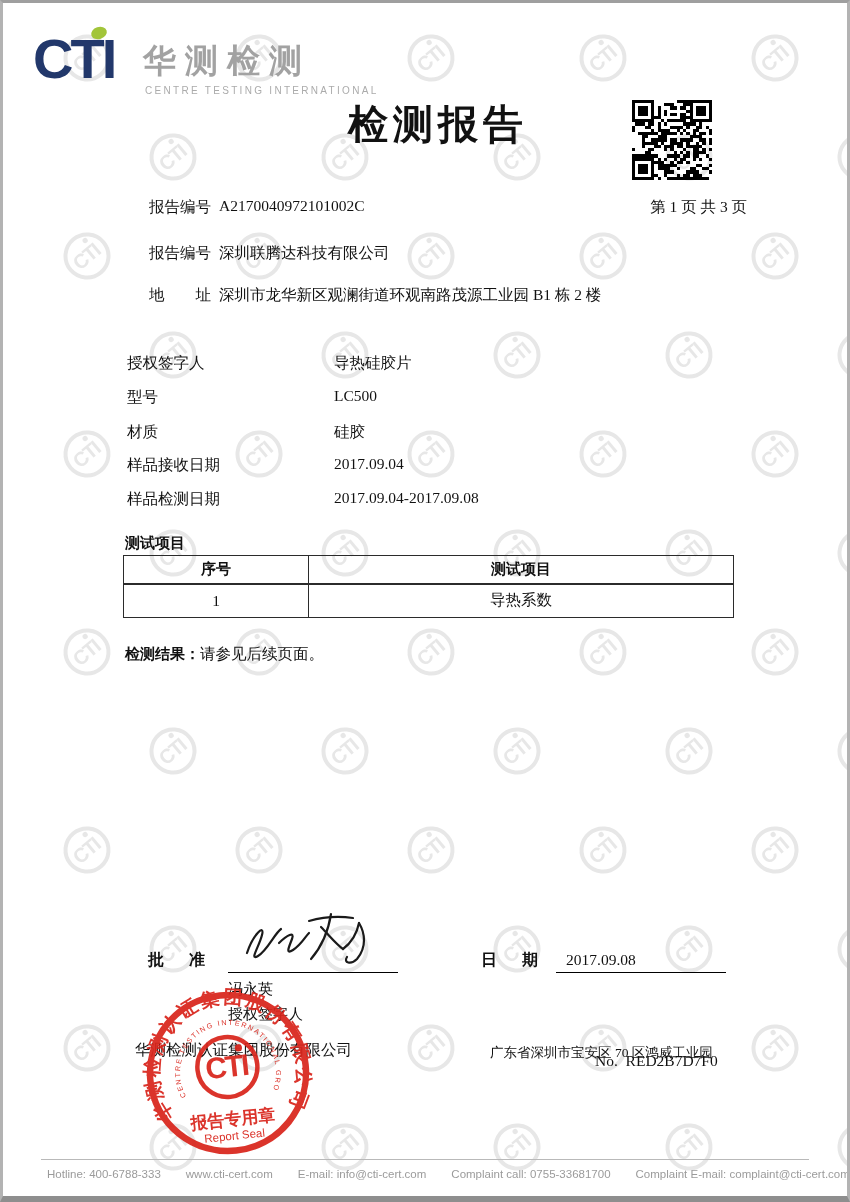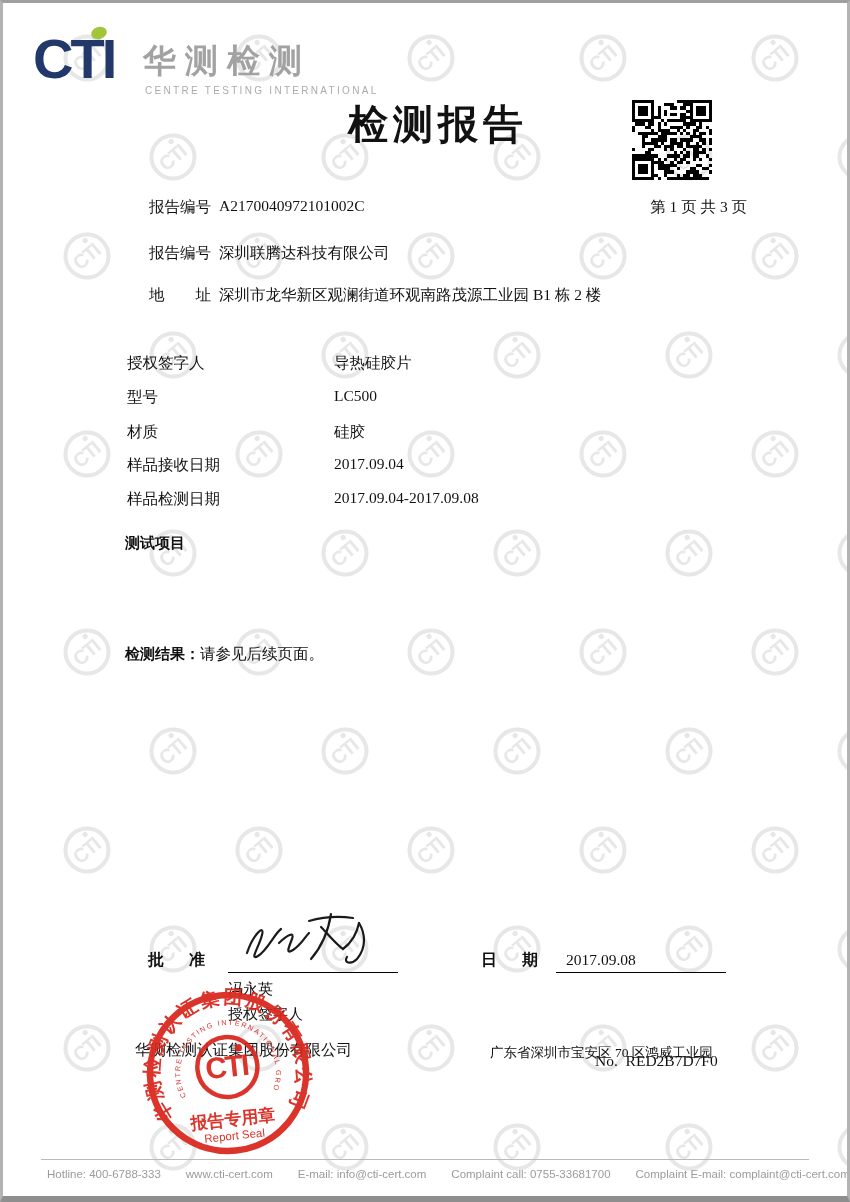--- a/index.html
+++ b/index.html
@@ -759,20 +759,32 @@
     <div class="srow-label" style="top:384px;">型号</div>
     <div class="srow-value" style="top:384px;">LC500</div>
     <div class="srow-label" style="top:419px;">材质</div>
     <div class="srow-value" style="top:419px;">硅胶</div>
     <div class="srow-label" style="top:452px;">样品接收日期</div>
     <div class="srow-value" style="top:452px;">2017.09.04</div>
     <div class="srow-label" style="top:486px;">样品检测日期</div>
     <div class="srow-value" style="top:486px;">2017.09.04-2017.09.08</div>
 
     <div class="tline bold-sans" style="left:122px; top:531px;">测试项目</div>
+    <table id="req-table">
+      <tbody>
+          <tr>
+        <th class="col-no">序号</th>
+        <th>测试项目</th>
+      </tr>
+      <tr>
+        <td>1</td>
+        <td>导热系数</td>
+      </tr>
+    </tbody>
+      </table>
 
     <div class="tline" style="left:122px; top:641px;"><span class="bold-sans">检测结果：</span><span>请参见后续页面。</span></div>
 
     <div class="tline bold-sans" style="left:145px; top:947px; font-size:16px;"><span class="jlabel" style="width:57px;">批准</span></div>
 
     <svg id="signature" width="165" height="66" viewBox="0 0 165 66">
       <g fill="none" stroke="#1a1a1a" stroke-width="2.2" stroke-linecap="round">
         <path d="M12,44 C18,26 30,14 27,26 C24,38 14,52 23,47 C32,42 40,24 46,20"></path>
         <path d="M44,34 C52,26 60,22 57,30 C54,38 50,46 58,41 C66,36 70,28 74,24"></path>
         <path d="M74,12 C88,8 104,7 118,9"></path>

